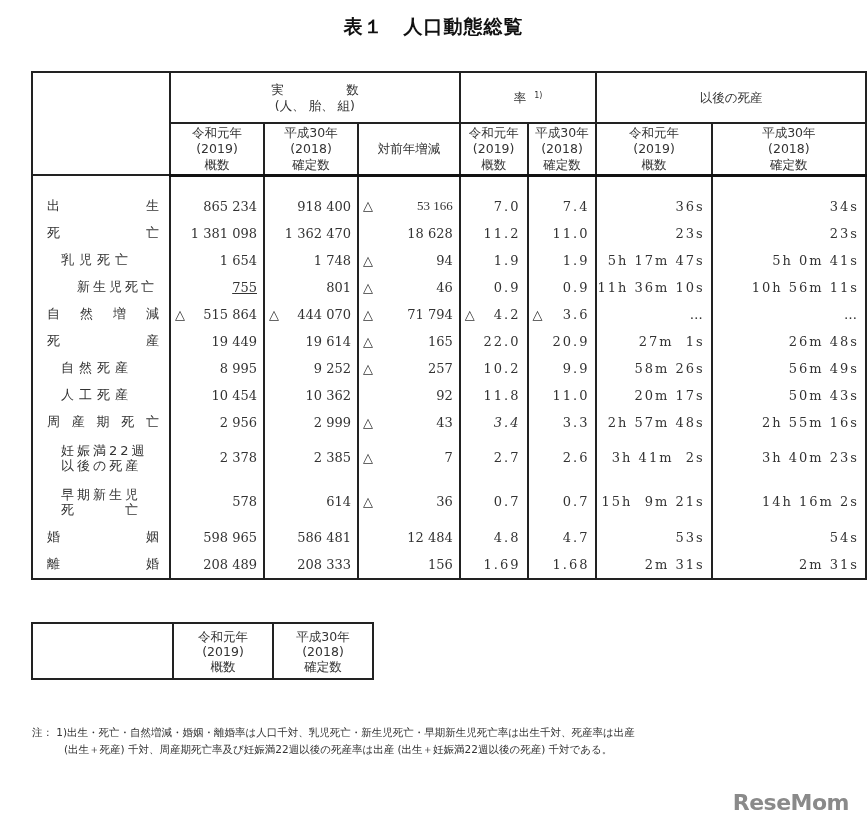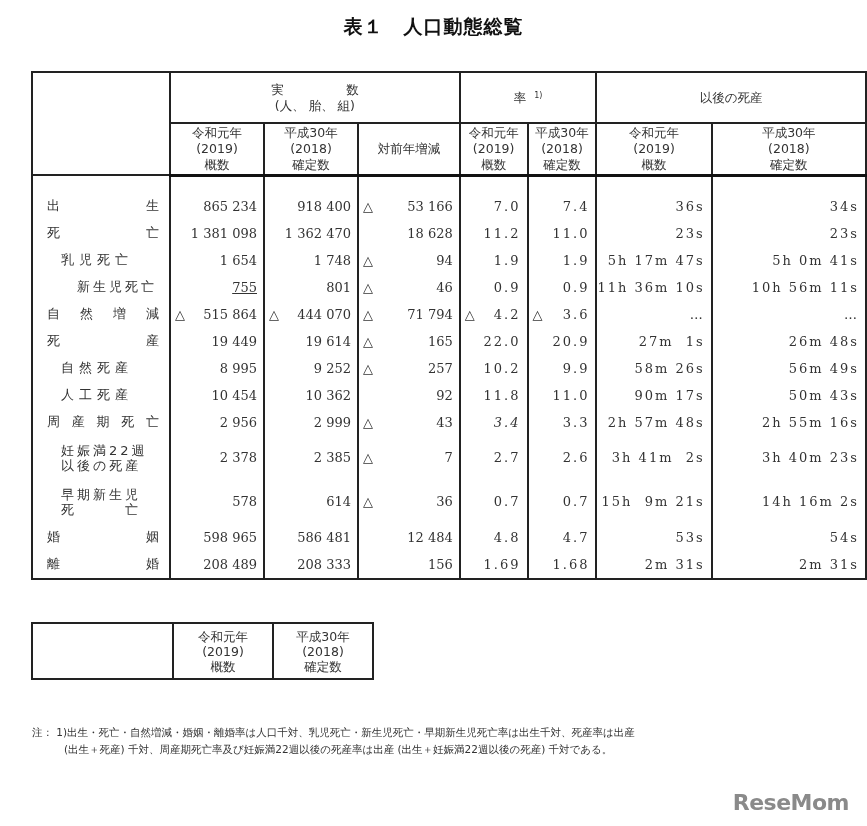--- a/index.html
+++ b/index.html
@@ -97,21 +97,21 @@
   <tbody id="main-body">
       <tr class="first">
         <td class="lab">
           <div class="lab-spread">
             <span>出</span>
             <span>生</span>
           </div>
         </td>
         <td><span style="white-space: pre;">865 234</span></td>
         <td><span style="white-space: pre;">918 400</span></td>
-        <td><span class="tri">△</span><span style="white-space: pre;">53 166</span></td>
+        <td><span class="tri">△</span><span style="white-space: pre; font-family: Liberation Serif, serif;">53 166</span></td>
         <td class="spaced"><span style="white-space: pre;">7.0</span></td>
         <td class="spaced"><span style="white-space: pre;">7.4</span></td>
         <td class="spaced"><span style="white-space: pre;">36s</span></td>
         <td class="spaced"><span style="white-space: pre;">34s</span></td>
       </tr>
       <tr>
         <td class="lab">
           <div class="lab-spread">
             <span>死</span>
             <span>亡</span>
@@ -195,21 +195,21 @@
       </tr>
       <tr>
         <td class="lab">
           <div class="lab-indent1">人工死産</div>
         </td>
         <td><span style="white-space: pre;">10 454</span></td>
         <td><span style="white-space: pre;">10 362</span></td>
         <td><span style="white-space: pre;">92</span></td>
         <td class="spaced"><span style="white-space: pre;">11.8</span></td>
         <td class="spaced"><span style="white-space: pre;">11.0</span></td>
-        <td class="spaced"><span style="white-space: pre;">90m 17s</span></td>
+        <td class="spaced"><span style="white-space: pre;">20m 17s</span></td>
         <td class="spaced"><span style="white-space: pre;">50m 43s</span></td>
       </tr>
       <tr>
         <td class="lab">
           <div class="lab-spread">
             <span>周</span>
             <span>産</span>
             <span>期</span>
             <span>死</span>
             <span>亡</span>

